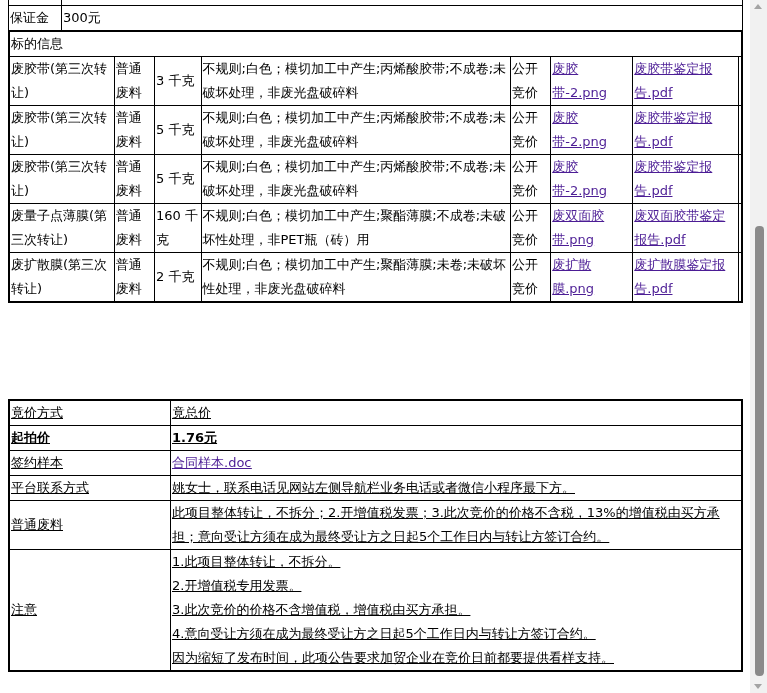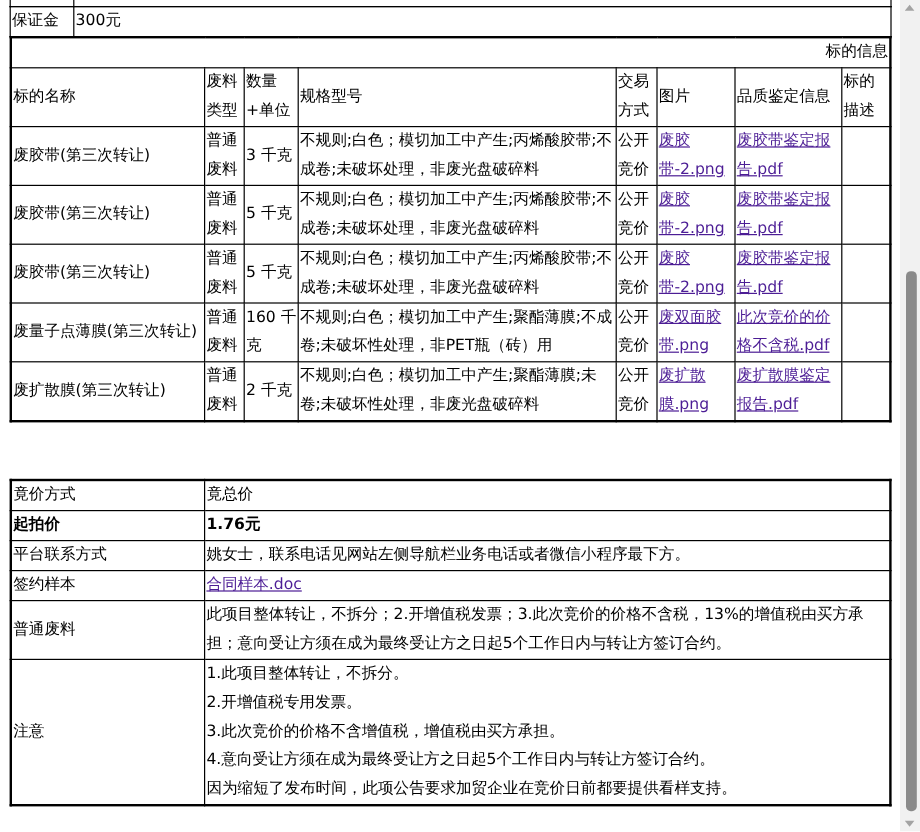--- a/index.html
+++ b/index.html
@@ -16,27 +16,27 @@
   .b { font-weight: bold; }
 
   
   #top-table { left: 8px; top: -2px; width: 735px; }
   #top-table td { height: 6px; line-height: 6px; }
   
   #deposit-table { left: 8px; top: 5px; width: 735px; }
   #deposit-table td { height: 24px; }
   
   #items-table { left: 8px; top: 30px; width: 735px; border: 2px solid #000; }
-  #items-table td.section { text-align: right; height: 24px; }
+  #items-table td.section { text-align: left; height: 24px; }
   #items-table td.hdr { height: 48px; }
   #items-table td.row { height: 48px; }
   
   #info-table { left: 8px; top: 399px; width: 735px; border: 2px solid #000; }
   #info-table td.k { width: 158px; }
-  #info-table td { height: 24px; }
+  #info-table td { height: 24px; text-decoration: underline; }
 
   
   .scrollbar { position: absolute; left: 750px; top: 0; width: 17px; height: 693px; background: #f1f1f1; }
   .scroll-up { position: absolute; left: 4px; top: 4px; width: 0; height: 0; border-left: 4px solid transparent; border-right: 4px solid transparent; border-bottom: 5px solid #a3a3a3; }
   .scroll-down { position: absolute; left: 4px; bottom: 4px; width: 0; height: 0; border-left: 4px solid transparent; border-right: 4px solid transparent; border-top: 5px solid #a3a3a3; }
   .scroll-thumb { position: absolute; left: 5px; top: 226px; width: 9px; height: 450px; background: #8a8a8a; border-radius: 4px; }
 </style>
 </head>
 <body>
 
@@ -57,30 +57,20 @@
       <td style="width:50px">保证金</td>
       <td>300元</td>
     </tr>
   </tbody>
     </table>
 
   <table id="items-table">
     <tbody>
         <tr>
       <td class="section" colspan="8">标的信息</td>
-    </tr>
-    <tr>
-      <td class="hdr" style="width:158px">标的名称</td>
-      <td class="hdr" style="width:30px">废料类型</td>
-      <td class="hdr" style="width:42px">数量+单位</td>
-      <td class="hdr" style="width:262px">规格型号</td>
-      <td class="hdr" style="width:31px">交易方式</td>
-      <td class="hdr" style="width:62px">图片</td>
-      <td class="hdr" style="width:86px">品质鉴定信息</td>
-      <td class="hdr">标的描述</td>
     </tr>
     <tr>
       <td class="row">废胶带(第三次转让)</td>
       <td class="row">普通废料</td>
       <td class="row">3 千克</td>
       <td class="row">不规则;白色；模切加工中产生;丙烯酸胶带;不成卷;未破坏处理，非废光盘破碎料</td>
       <td class="row">公开竞价</td>
       <td class="row"><a href="#">废胶带-2.png</a></td>
       <td class="row"><a href="#">废胶带鉴定报告.pdf</a></td>
       <td class="row"></td>
@@ -105,21 +95,21 @@
       <td class="row"><a href="#">废胶带鉴定报告.pdf</a></td>
       <td class="row"></td>
     </tr>
     <tr>
       <td class="row">废量子点薄膜(第三次转让)</td>
       <td class="row">普通废料</td>
       <td class="row">160 千克</td>
       <td class="row">不规则;白色；模切加工中产生;聚酯薄膜;不成卷;未破坏性处理，非PET瓶（砖）用</td>
       <td class="row">公开竞价</td>
       <td class="row"><a href="#">废双面胶带.png</a></td>
-      <td class="row"><a href="#">此次竞价的价格不含税.pdf</a></td>
+      <td class="row"><a href="#">废双面胶带鉴定报告.pdf</a></td>
       <td class="row"></td>
     </tr>
     <tr>
       <td class="row">废扩散膜(第三次转让)</td>
       <td class="row">普通废料</td>
       <td class="row">2 千克</td>
       <td class="row">不规则;白色；模切加工中产生;聚酯薄膜;未卷;未破坏性处理，非废光盘破碎料</td>
       <td class="row">公开竞价</td>
       <td class="row"><a href="#">废扩散膜.png</a></td>
       <td class="row"><a href="#">废扩散膜鉴定报告.pdf</a></td>
@@ -132,26 +122,26 @@
     <tbody>
         <tr>
       <td class="k">竟价方式</td>
       <td>竟总价</td>
     </tr>
     <tr>
       <td class="k b">起拍价</td>
       <td class="b">1.76元</td>
     </tr>
     <tr>
+      <td class="k">签约样本</td>
+      <td><a href="#">合同样本.doc</a></td>
+    </tr>
+    <tr>
       <td class="k">平台联系方式</td>
       <td>姚女士，联系电话见网站左侧导航栏业务电话或者微信小程序最下方。</td>
-    </tr>
-    <tr>
-      <td class="k">签约样本</td>
-      <td><a href="#">合同样本.doc</a></td>
     </tr>
     <tr>
       <td class="k">普通废料</td>
       <td>此项目整体转让，不拆分；2.开增值税发票；3.此次竞价的价格不含税，13%的增值税由买方承担；意向受让方须在成为最终受让方之日起5个工作日内与转让方签订合约。</td>
     </tr>
     <tr>
       <td class="k">注意</td>
       <td>
         <div>1.此项目整体转让，不拆分。</div>
         <div>2.开增值税专用发票。</div>

